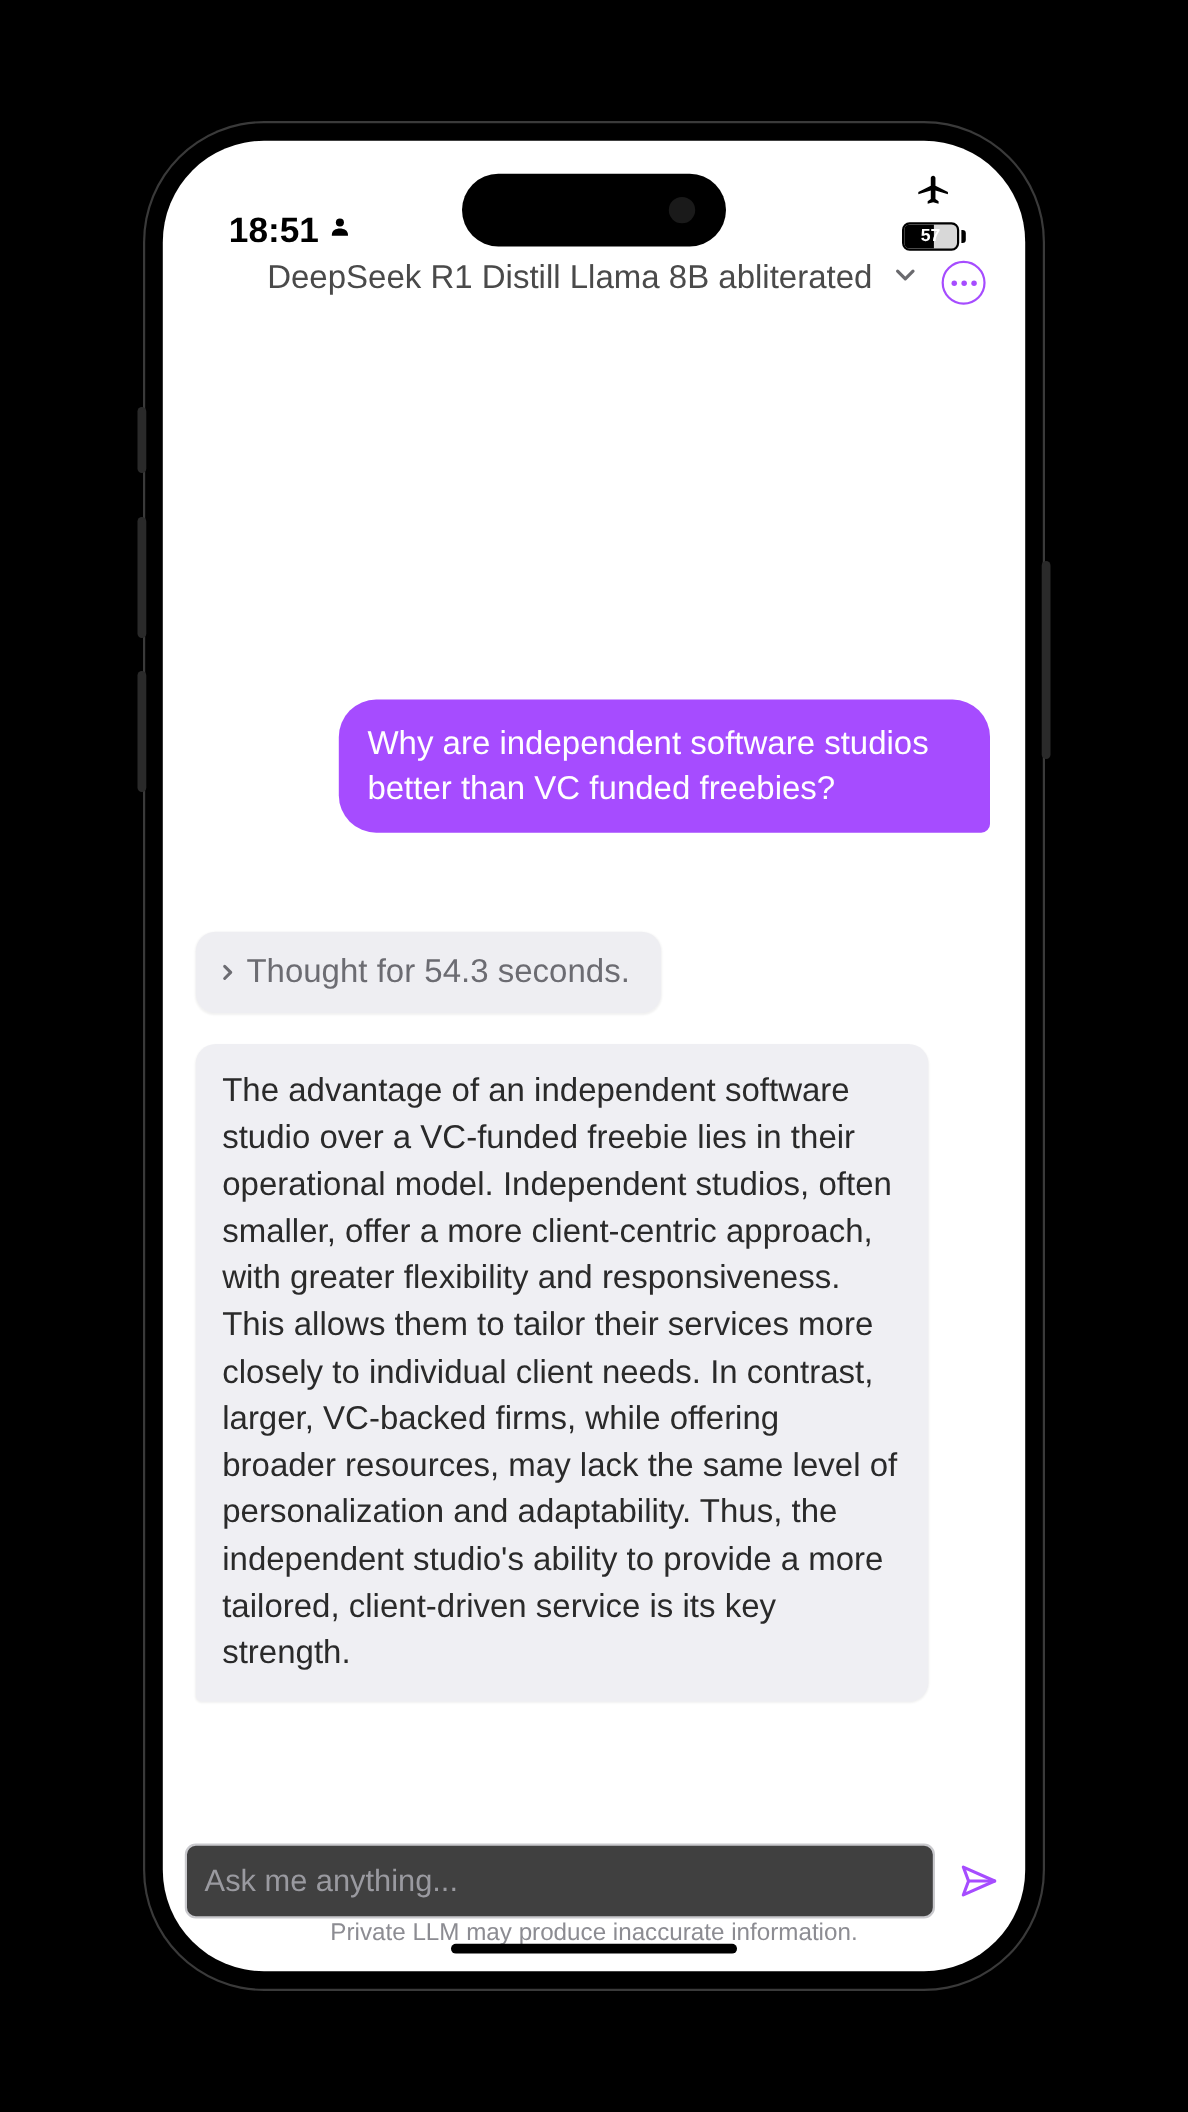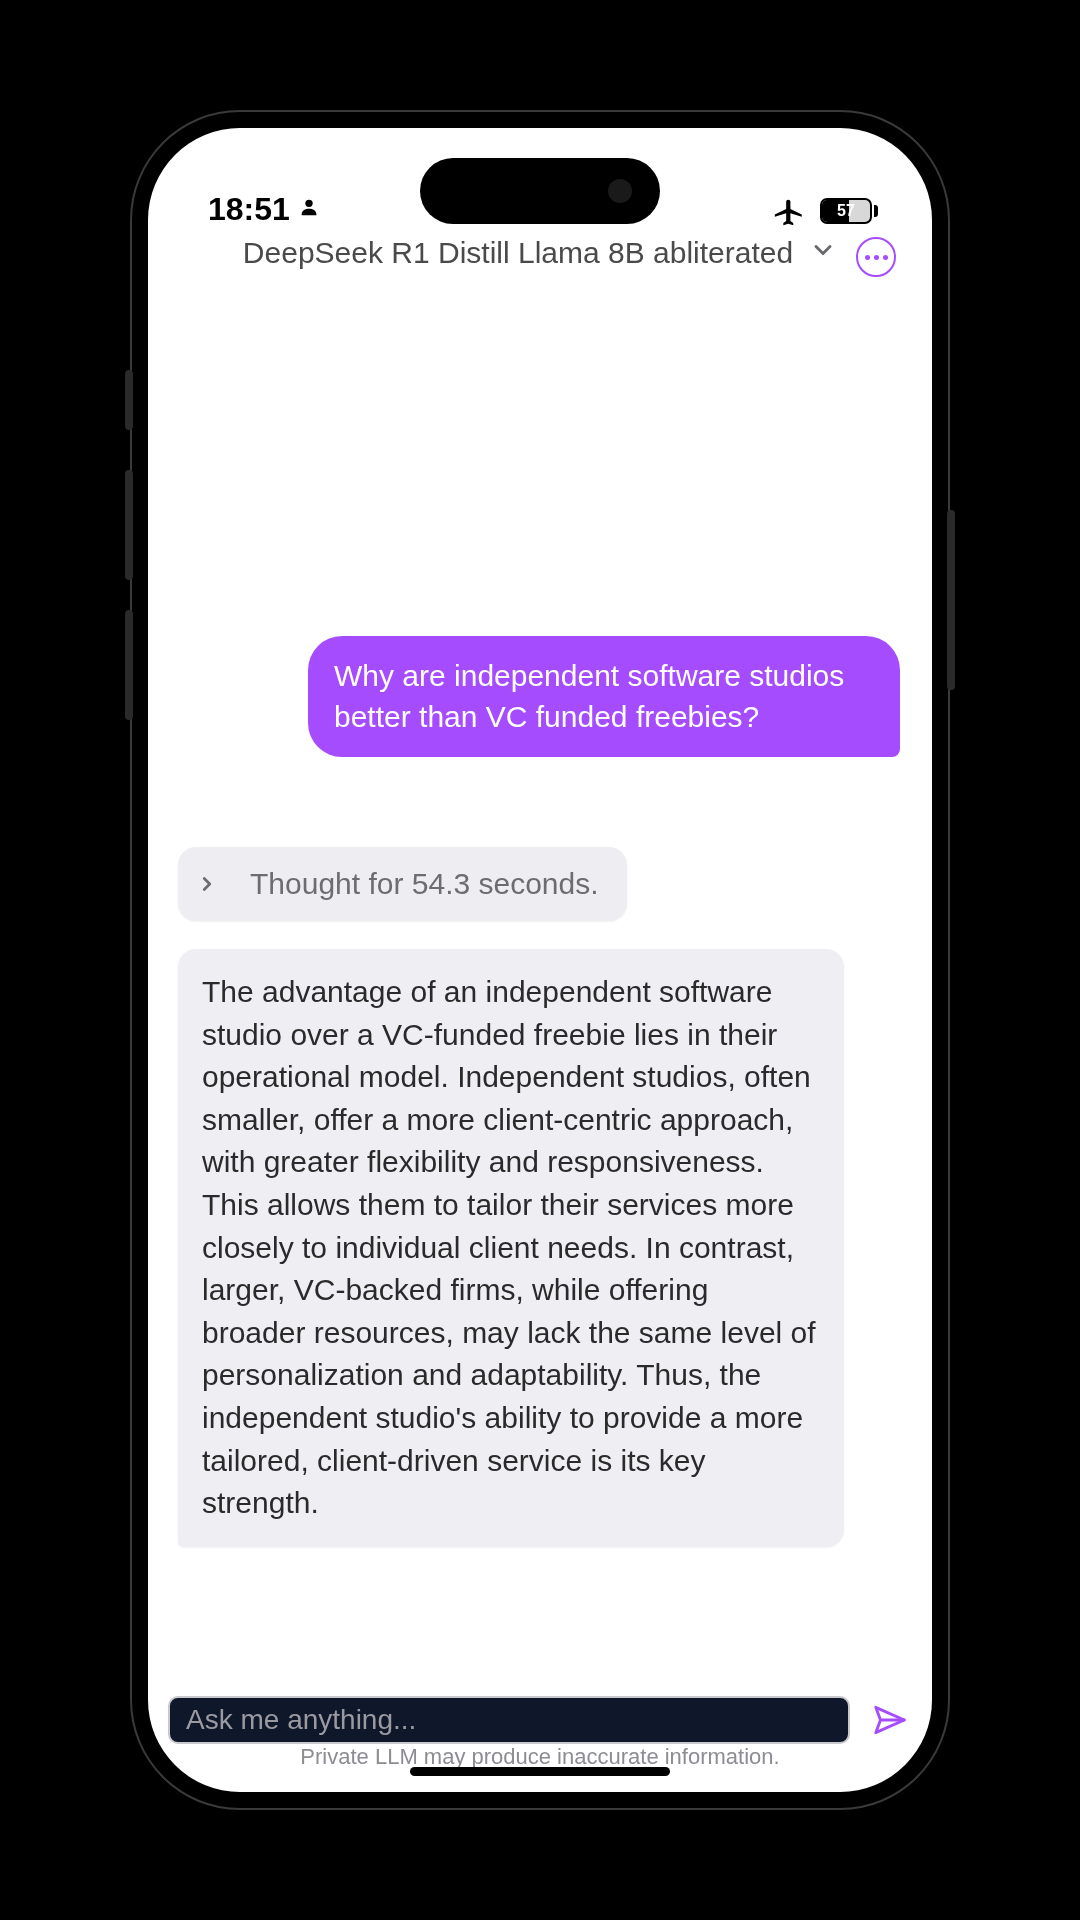--- a/index.html
+++ b/index.html
@@ -69,21 +69,21 @@
     height: 100px;
     display: flex;
     align-items: flex-end;
     justify-content: space-between;
     padding: 16px 54px 0 60px;
     font-size: 32px;
     font-weight: 600;
     color: #000;
   }
   .status-left { display: flex; align-items: center; gap: 8px; }
-  .status-right { display: flex; align-items: center; gap: 14px; }
+  .status-right { display: flex; align-items: center; gap: 14px; flex-direction: column; }
   .person-glyph { font-size: 24px; }
   .plane-icon svg { width: 34px; height: 34px; display: block; }
   .battery {
     display: flex;
     align-items: center;
   }
   .battery-body {
     width: 52px;
     height: 26px;
     border: 2.5px solid #000;
@@ -179,21 +179,21 @@
 
   .thought-chip {
     align-self: flex-start;
     background: #eeeef2;
     color: #6c6c72;
     font-size: 30px;
     padding: 20px 28px 20px 18px;
     border-radius: 18px;
     display: flex;
     align-items: center;
-    gap: 32px;
+    gap: 6px;
     margin-left: 8px;
     box-shadow: 0 1px 2px rgba(0,0,0,0.06);
   }
   .thought-chip .chev svg { width: 22px; height: 22px; display: block; }
 
   .gap2 { height: 28px; }
 
   .assistant-bubble {
     align-self: flex-start;
     background: #efeff3;
@@ -212,29 +212,29 @@
   .footer {
     padding: 18px 20px 22px;
   }
   .input-row {
     display: flex;
     align-items: center;
     gap: 18px;
   }
   .text-input {
     flex: 1;
-    height: 48px;
+    height: 68px;
     border: 2px solid #c9c9cd;
     border-radius: 10px;
     padding: 0 16px;
     font-size: 28px;
     color: #9a9aa0;
     display: flex;
     align-items: center;
-    background: #0f172a;
+    background: #404040;
   }
   .send-btn {
     width: 44px;
     height: 44px;
     display: flex;
     align-items: center;
     justify-content: center;
     color: #a64cff;
   }
   .send-btn svg { width: 38px; height: 38px; display: block; }

